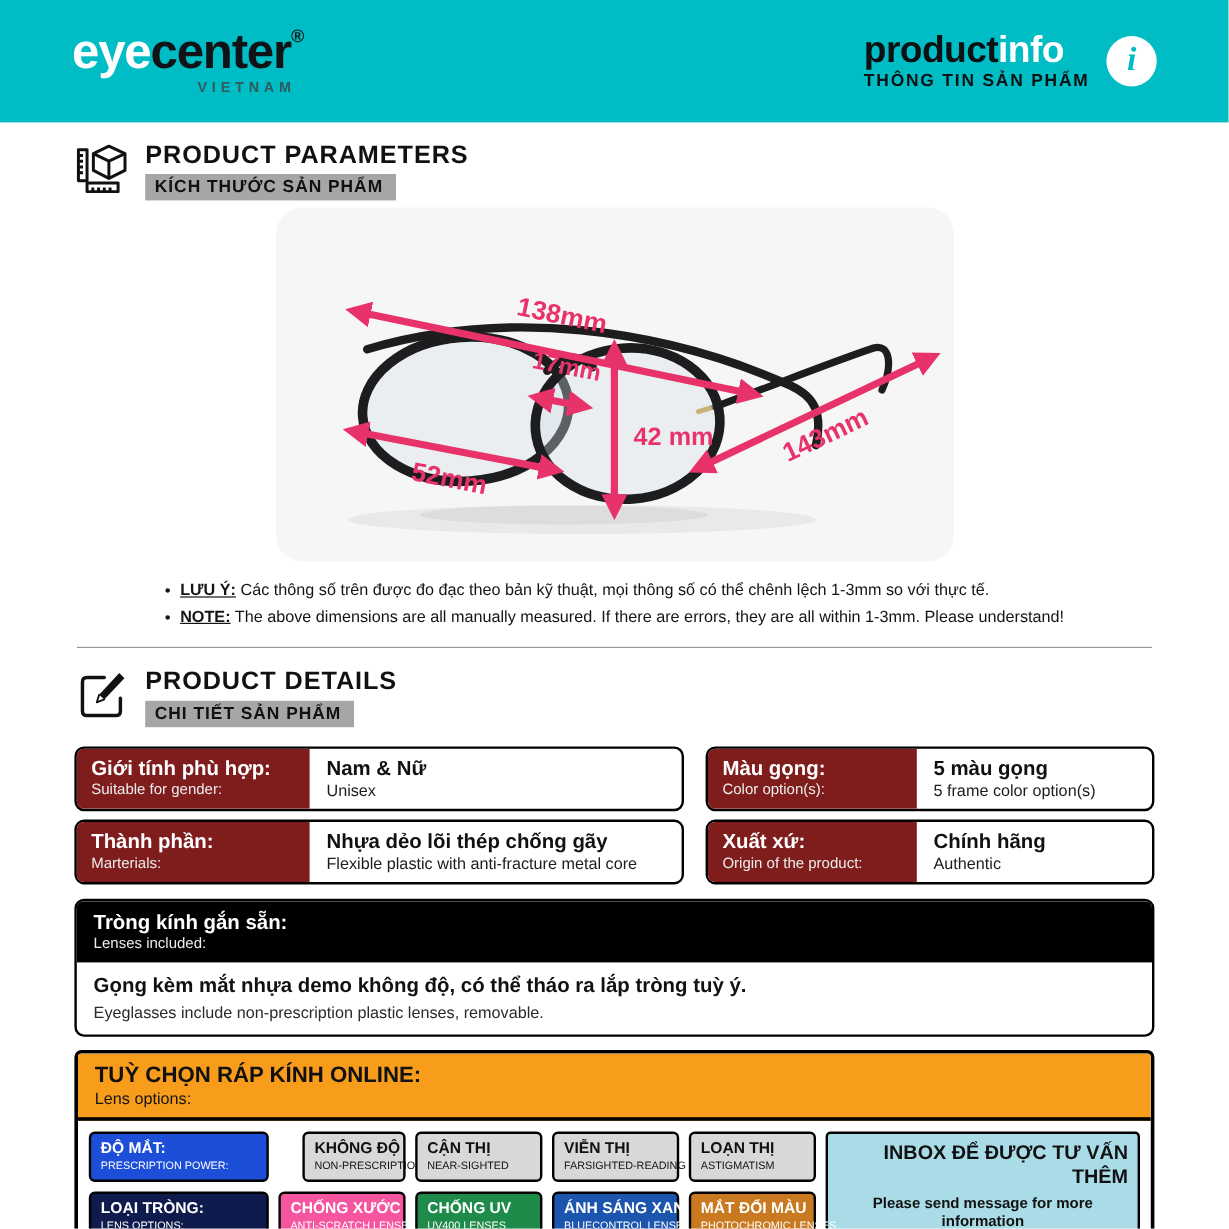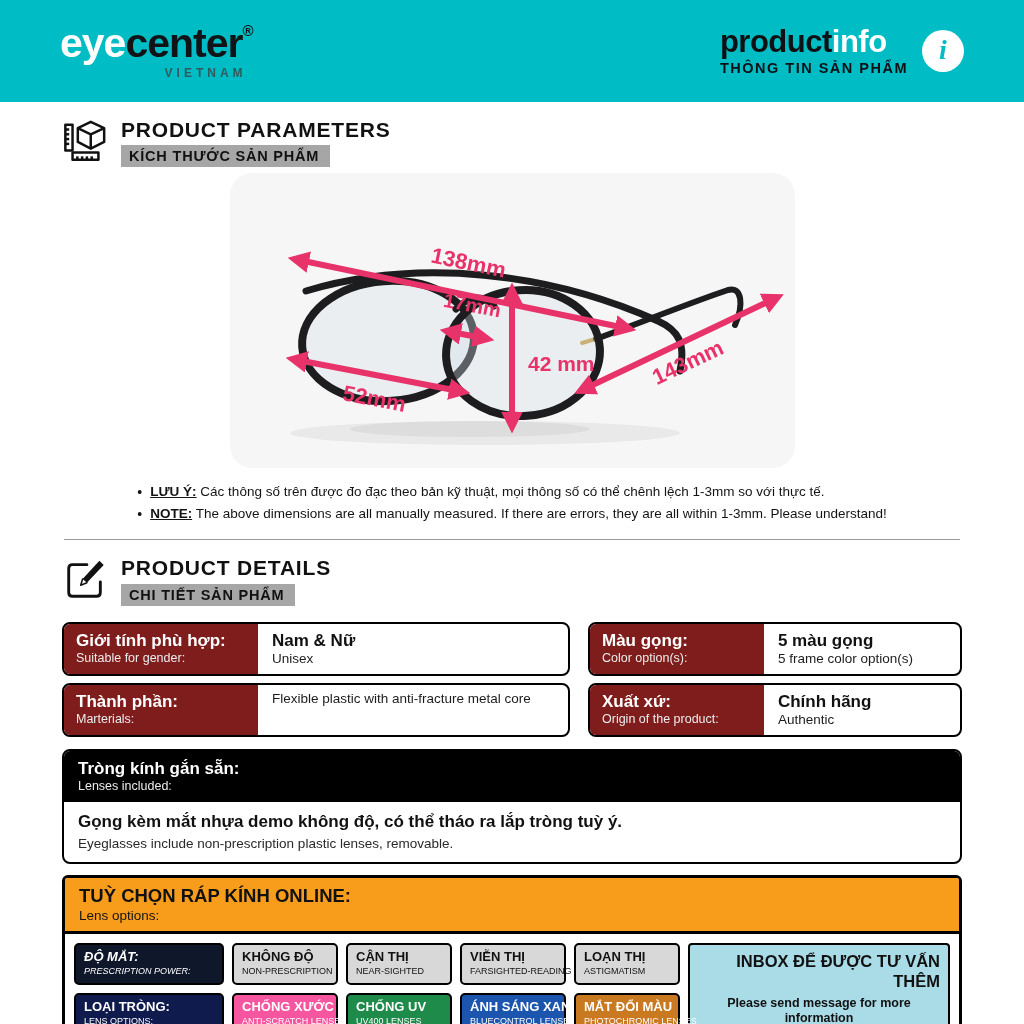--- a/index.html
+++ b/index.html
@@ -208,20 +208,21 @@
         <div class="vn">5 màu gọng</div>
         <div class="en">5 frame color option(s)</div>
       </div>
     </div>
     <div class="spec-row">
       <div class="spec-label">
         <div class="vn">Thành phần:</div>
         <div class="en">Marterials:</div>
       </div>
       <div class="spec-value">
+        <div class="vn">Nhựa dẻo lõi thép chống gãy</div>
         <div class="en">Flexible plastic with anti-fracture metal core</div>
       </div>
     </div>
     <div class="spec-row narrow">
       <div class="spec-label">
         <div class="vn">Xuất xứ:</div>
         <div class="en">Origin of the product:</div>
       </div>
       <div class="spec-value">
         <div class="vn">Chính hãng</div>
@@ -240,25 +241,25 @@
       <div class="en">Eyeglasses include non-prescription plastic lenses, removable.</div>
     </div>
   </div>
 
   <div class="options-box">
     <div class="options-head" style="background-color: rgb(248, 156, 27);">
       <div class="vn">TUỲ CHỌN RÁP KÍNH ONLINE:</div>
       <div class="en">Lens options:</div>
     </div>
     <div class="options-body">
-      <div class="badge" style="background-color: #0f172a; color: rgb(255, 255, 255); font-style: italic;">
+      <div class="badge" style="background-color: #1d4ed8; color: rgb(255, 255, 255);">
         <div class="b-title">ĐỘ MẮT:</div>
         <div class="b-sub">PRESCRIPTION POWER:</div>
       </div>
-      <div class="badge" style="background-color: rgb(216, 216, 216); color: rgb(17, 17, 17);">
+      <div class="badge" style="background-color: rgb(216, 216, 216); color: rgb(17, 17, 17); margin-left: 20px;">
         <div class="b-title">KHÔNG ĐỘ</div>
         <div class="b-sub">NON-PRESCRIPTION</div>
       </div>
       <div class="badge" style="background-color: rgb(216, 216, 216); color: rgb(17, 17, 17);">
         <div class="b-title">CẬN THỊ</div>
         <div class="b-sub">NEAR-SIGHTED</div>
       </div>
       <div class="badge" style="background-color: rgb(216, 216, 216); color: rgb(17, 17, 17);">
         <div class="b-title">VIỄN THỊ</div>
         <div class="b-sub">FARSIGHTED-READING</div>

